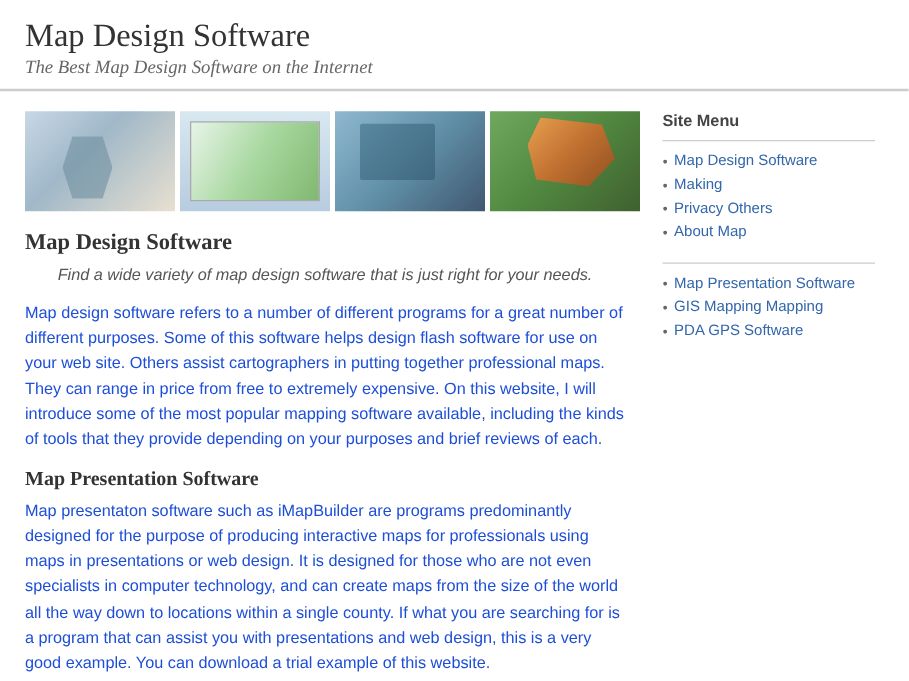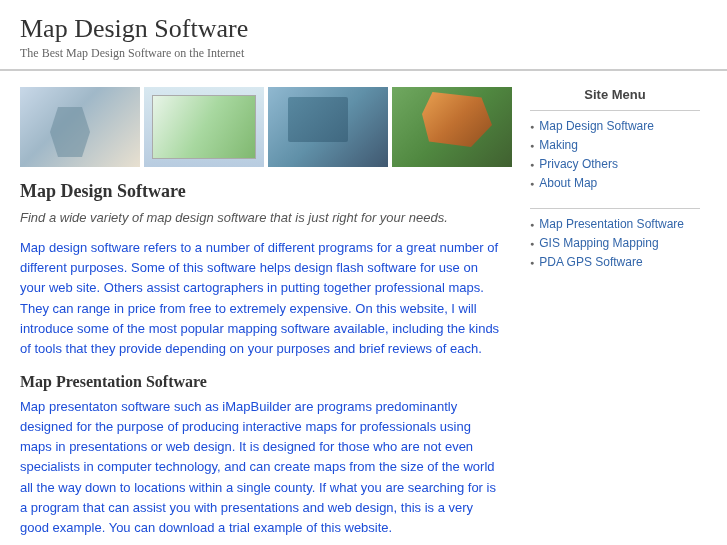--- a/index.html
+++ b/index.html
@@ -19,23 +19,24 @@
       border-bottom: 2px solid #ccc;
       margin-bottom: 6px;
     }
     #header h1 {
       font-size: 26px;
       font-weight: normal;
       color: #333;
       font-family: Georgia, serif;
     }
     #header p {
-      font-size: 12px;
+      font-size: 15px;
       color: #666;
       margin-top: 2px;
+      font-style: italic;
     }
     #layout {
       display: flex;
       padding: 0 20px;
     }
     #main {
       flex: 1;
       padding-right: 30px;
       max-width: 510px;
     }
@@ -111,39 +112,39 @@
       font-weight: bold;
       color: #333;
       margin: 10px 0 6px 0;
       font-family: Georgia, serif;
     }
     #main .subtitle {
       font-style: italic;
       color: #555;
       font-size: 13px;
       margin-bottom: 10px;
+      text-align: center;
     }
     #main p {
       font-size: 13px;
       line-height: 1.55;
       color: #1d4ed8;
       margin-bottom: 10px;
       font-family: Arial, sans-serif;
     }
     #main h3 {
       font-size: 16px;
       font-weight: bold;
       color: #333;
       margin: 14px 0 6px 0;
       font-family: Georgia, serif;
     }
     
     #sidebar .sidebar-section {
       margin-bottom: 18px;
-      text-align: center;
     }
     #sidebar .sidebar-title {
       font-size: 13px;
       font-weight: bold;
       color: #444;
       margin-bottom: 8px;
       font-family: Arial, sans-serif;
     }
     #sidebar ul {
       list-style: none;

